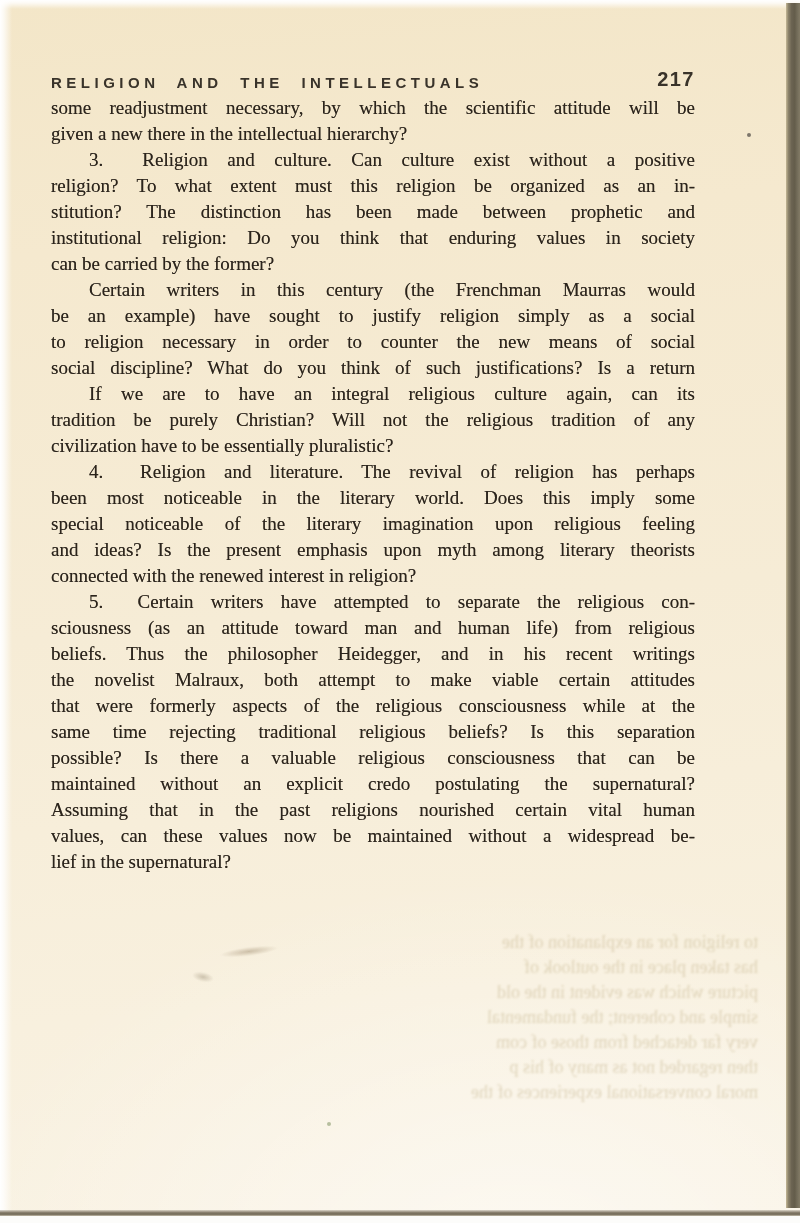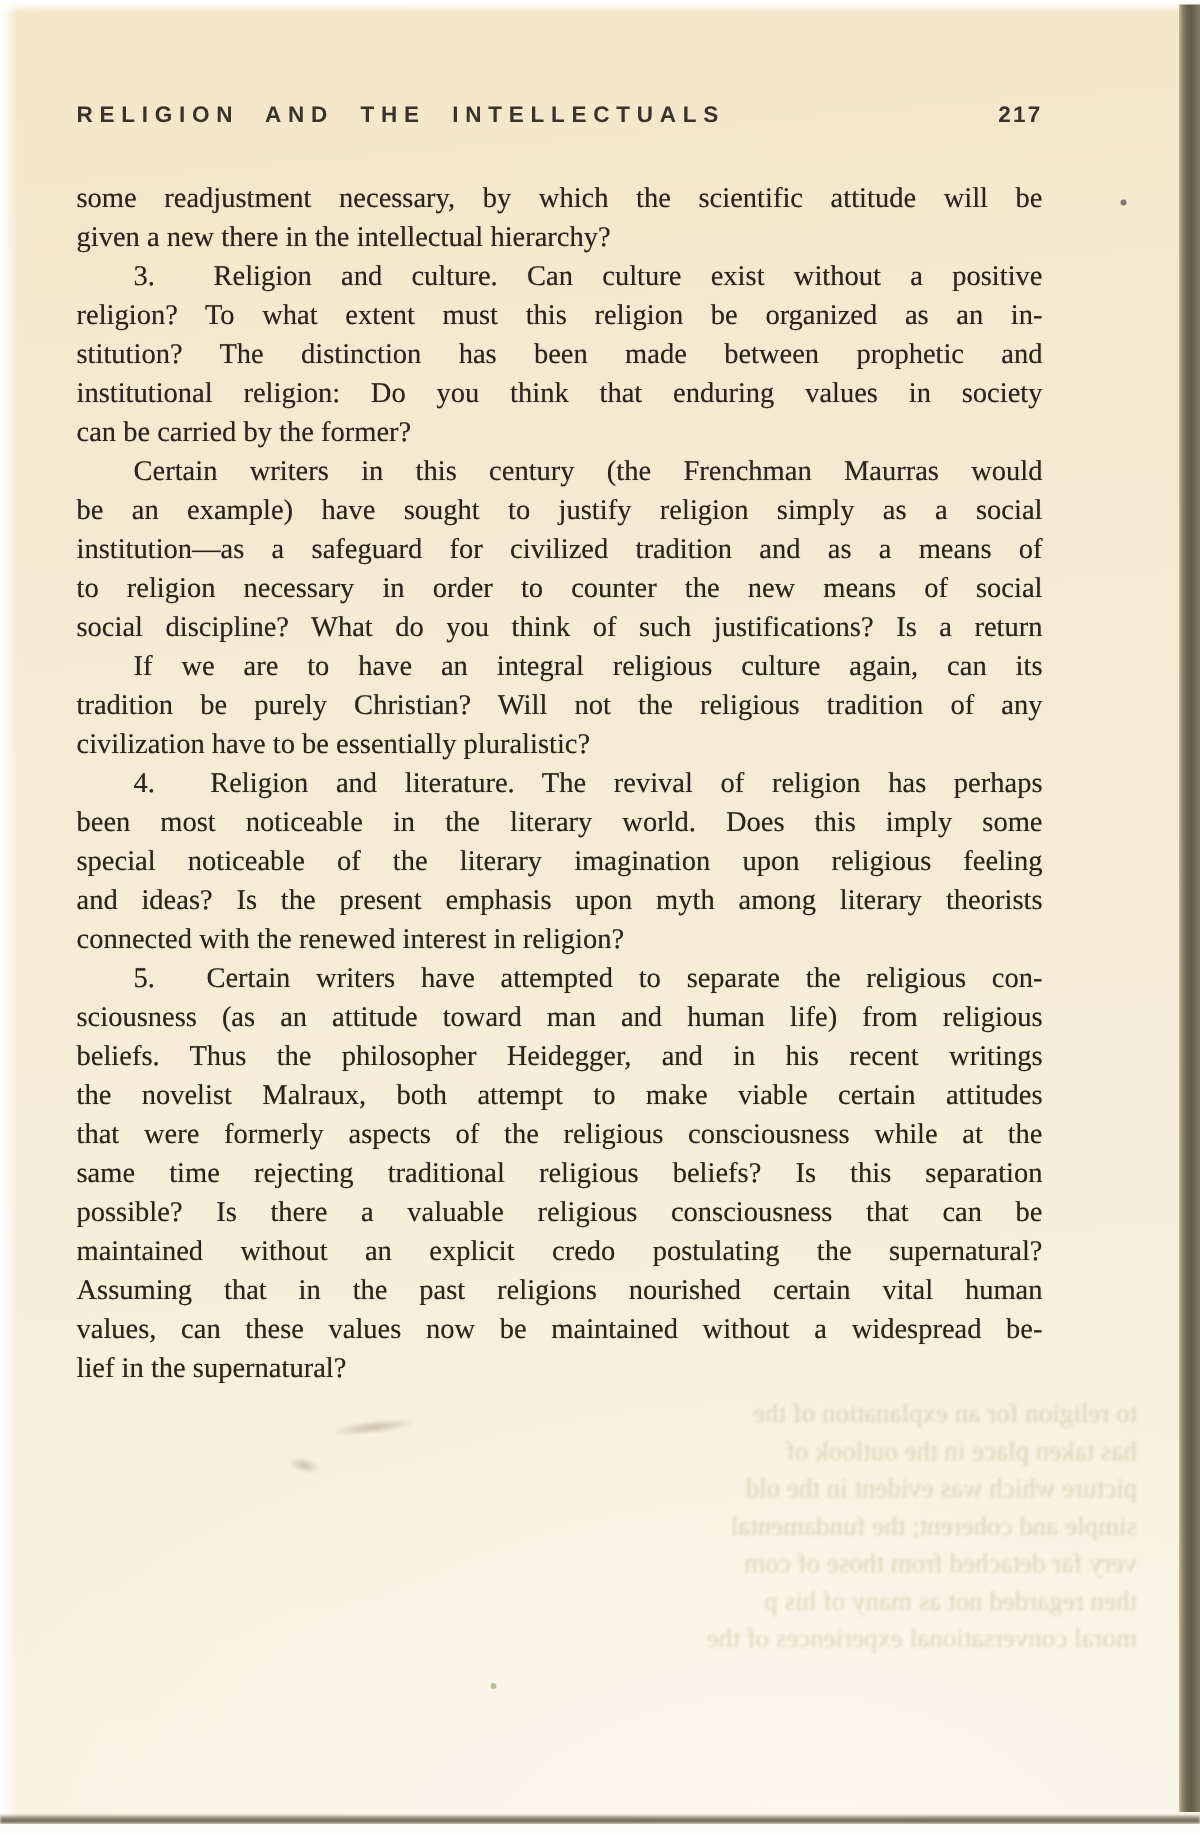--- a/index.html
+++ b/index.html
@@ -32,24 +32,24 @@
   .running-head{
     position:absolute;left:51px;top:68px;width:644px;
     display:flex;justify-content:space-between;align-items:flex-end;
     font-family:"Liberation Sans", sans-serif;
     color:#39332a;
   }
   .running-head .head-title{
     font-weight:bold;font-size:15px;letter-spacing:4.5px;word-spacing:9px;
   }
   .running-head .pagenum{
-    font-weight:bold;font-size:15px;letter-spacing:1.5px;margin-left:16px;
+    font-weight:bold;font-size:20px;letter-spacing:1.5px;margin-left:16px;
   }
   .text-block{
-    position:absolute;left:51px;top:120px;width:644px;
+    position:absolute;left:51px;top:95px;width:644px;
     font-size:19px;line-height:26px;color:#2b241c;
     text-shadow:0 0 0.5px rgba(43,36,28,0.55);
   }
   .text-block .line{
     text-align:justify;text-align-last:justify;white-space:normal;
   }
   .text-block .line.last{text-align-last:left;}
   .text-block .line.indent{text-indent:38px;}
   .ghost{
     position:absolute;right:42px;top:930px;width:430px;
@@ -85,21 +85,20 @@
   <div class="text-block">
       <div class="line">some readjustment necessary, by which the scientific attitude will be</div>
       <div class="line last">given a new there in the intellectual hierarchy?</div>
       <div class="line indent">3.&nbsp;&nbsp;Religion and culture. Can culture exist without a positive</div>
       <div class="line">religion? To what extent must this religion be organized as an in-</div>
       <div class="line">stitution? The distinction has been made between prophetic and</div>
       <div class="line">institutional religion: Do you think that enduring values in society</div>
       <div class="line last">can be carried by the former?</div>
       <div class="line indent">Certain writers in this century (the Frenchman Maurras would</div>
       <div class="line">be an example) have sought to justify religion simply as a social</div>
-      <div class="line">institution—as a safeguard for civilized tradition and as a means of</div>
       <div class="line">to religion necessary in order to counter the new means of social</div>
       <div class="line">social discipline? What do you think of such justifications? Is a return</div>
       <div class="line indent">If we are to have an integral religious culture again, can its</div>
       <div class="line">tradition be purely Christian? Will not the religious tradition of any</div>
       <div class="line last">civilization have to be essentially pluralistic?</div>
       <div class="line indent">4.&nbsp;&nbsp;Religion and literature. The revival of religion has perhaps</div>
       <div class="line">been most noticeable in the literary world. Does this imply some</div>
       <div class="line">special noticeable of the literary imagination upon religious feeling</div>
       <div class="line">and ideas? Is the present emphasis upon myth among literary theorists</div>
       <div class="line last">connected with the renewed interest in religion?</div>

